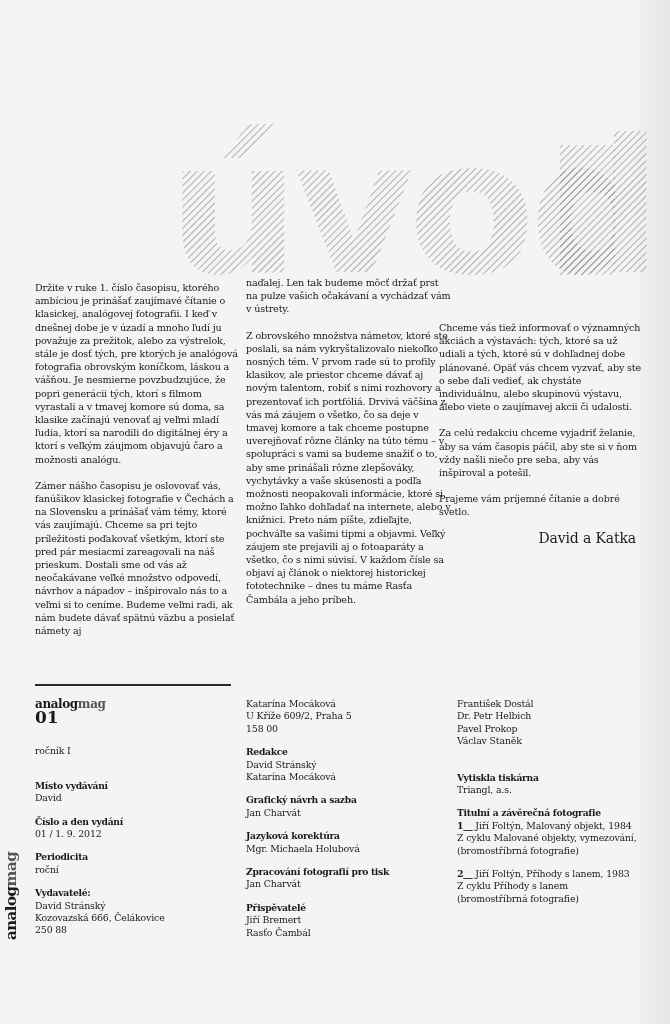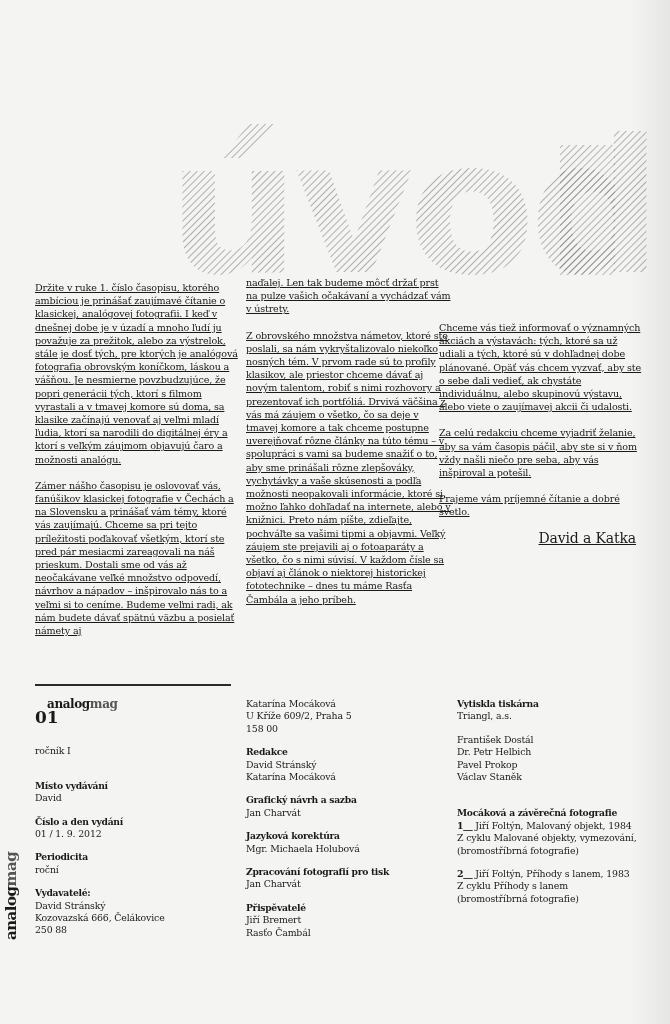--- a/index.html
+++ b/index.html
@@ -8,36 +8,36 @@
       background: #f4f4f2;
       font-family: "DejaVu Serif", serif;
       color: #1a1a1a;
     }
     .page-shade {
       position: absolute; top: 0; right: 0; width: 40px; height: 1024px;
       background: linear-gradient(to right, rgba(0,0,0,0), rgba(0,0,0,0.06));
     }
     .headline-svg { position: absolute; left: 0; top: 0; width: 670px; height: 700px; }
     .col {
-      position: absolute; font-size: 9.6px; line-height: 13.2px; letter-spacing: -0.15px; text-decoration: underline;
+      position: absolute; font-size: 9.6px; line-height: 13.2px; letter-spacing: -0.15px;
     }
     .col p { margin: 0 0 13px 0; }
     .col1 { left: 35px; top: 281px; width: 205px; }
     .col2 { left: 246px; top: 276px; width: 205px; }
     .col3 { left: 439px; top: 281px; width: 205px; margin-top: 40px; }
     .signature { text-align: right; font-size: 14px; margin-top: 2px; padding-right: 8px; }
     .rule { position: absolute; left: 35px; top: 684px; width: 196px; height: 2px; background: #2a2a2a; }
     .imp { position: absolute; font-size: 9.4px; line-height: 12.4px; letter-spacing: -0.15px; }
     .imp .h { font-weight: bold; font-size: 9.2px; letter-spacing: -0.3px; display: block; }
     .imp .blk { margin-bottom: 11px; }
     .imp div.line { white-space: nowrap; }
     .impc1 { left: 35px; top: 698px; width: 200px; }
     .impc2 { left: 246px; top: 698px; width: 200px; }
     .impc3 { left: 457px; top: 698px; width: 205px; }
-    .logo { font-weight: bold; font-size: 12px; line-height: 13px; letter-spacing: -0.4px; margin-left: 12px; }
+    .logo { font-weight: bold; font-size: 12px; line-height: 13px; letter-spacing: -0.4px; }
     .logo .mag { color: #555; }
     .issue-no { font-weight: bold; font-size: 17px; }
     .num { font-weight: bold; }
     .vertical-logo {
       position: absolute; left: 2px; top: 940px; transform-origin: left top;
       transform: rotate(-90deg); font-weight: bold; font-size: 15px; letter-spacing: -0.5px;
       white-space: nowrap;
     }
     .vertical-logo .mag { color: #555; }
   </style>
@@ -128,32 +128,32 @@
     <div class="line">Jan Charvát</div>
   </div>
   <div class="blk">
     <span class="h">Přispěvatelé</span>
     <div class="line">Jiří Bremert</div>
     <div class="line">Rasťo Čambál</div>
   </div>
 </div>
 
 <div class="imp impc3">
-  <div class="blk">
-    <span class="h">Vytiskla tiskárna</span>
-    <div class="line">Triangl, a.s.</div>
-  </div>
   <div class="blk" style="margin-bottom:24px">
     <div class="line">František Dostál</div>
     <div class="line">Dr. Petr Helbich</div>
     <div class="line">Pavel Prokop</div>
     <div class="line">Václav Staněk</div>
   </div>
   <div class="blk">
-    <span class="h">Mocáková a závěrečná fotografie</span>
+    <span class="h">Vytiskla tiskárna</span>
+    <div class="line">Triangl, a.s.</div>
+  </div>
+  <div class="blk">
+    <span class="h">Titulní a závěrečná fotografie</span>
     <div class="line"><span class="num">1__</span> <span>Jiří Foltýn, Malovaný objekt, 1984</span></div>
     <div class="line">Z  cyklu Malované objekty, vymezování,</div>
     <div class="line">(bromostříbrná fotografie)</div>
   </div>
   <div class="blk">
     <div class="line"><span class="num">2__</span> <span>Jiří Foltýn, Příhody s lanem, 1983</span></div>
     <div class="line">Z cyklu Příhody s lanem</div>
     <div class="line">(bromostříbrná fotografie)</div>
   </div>
 </div>

